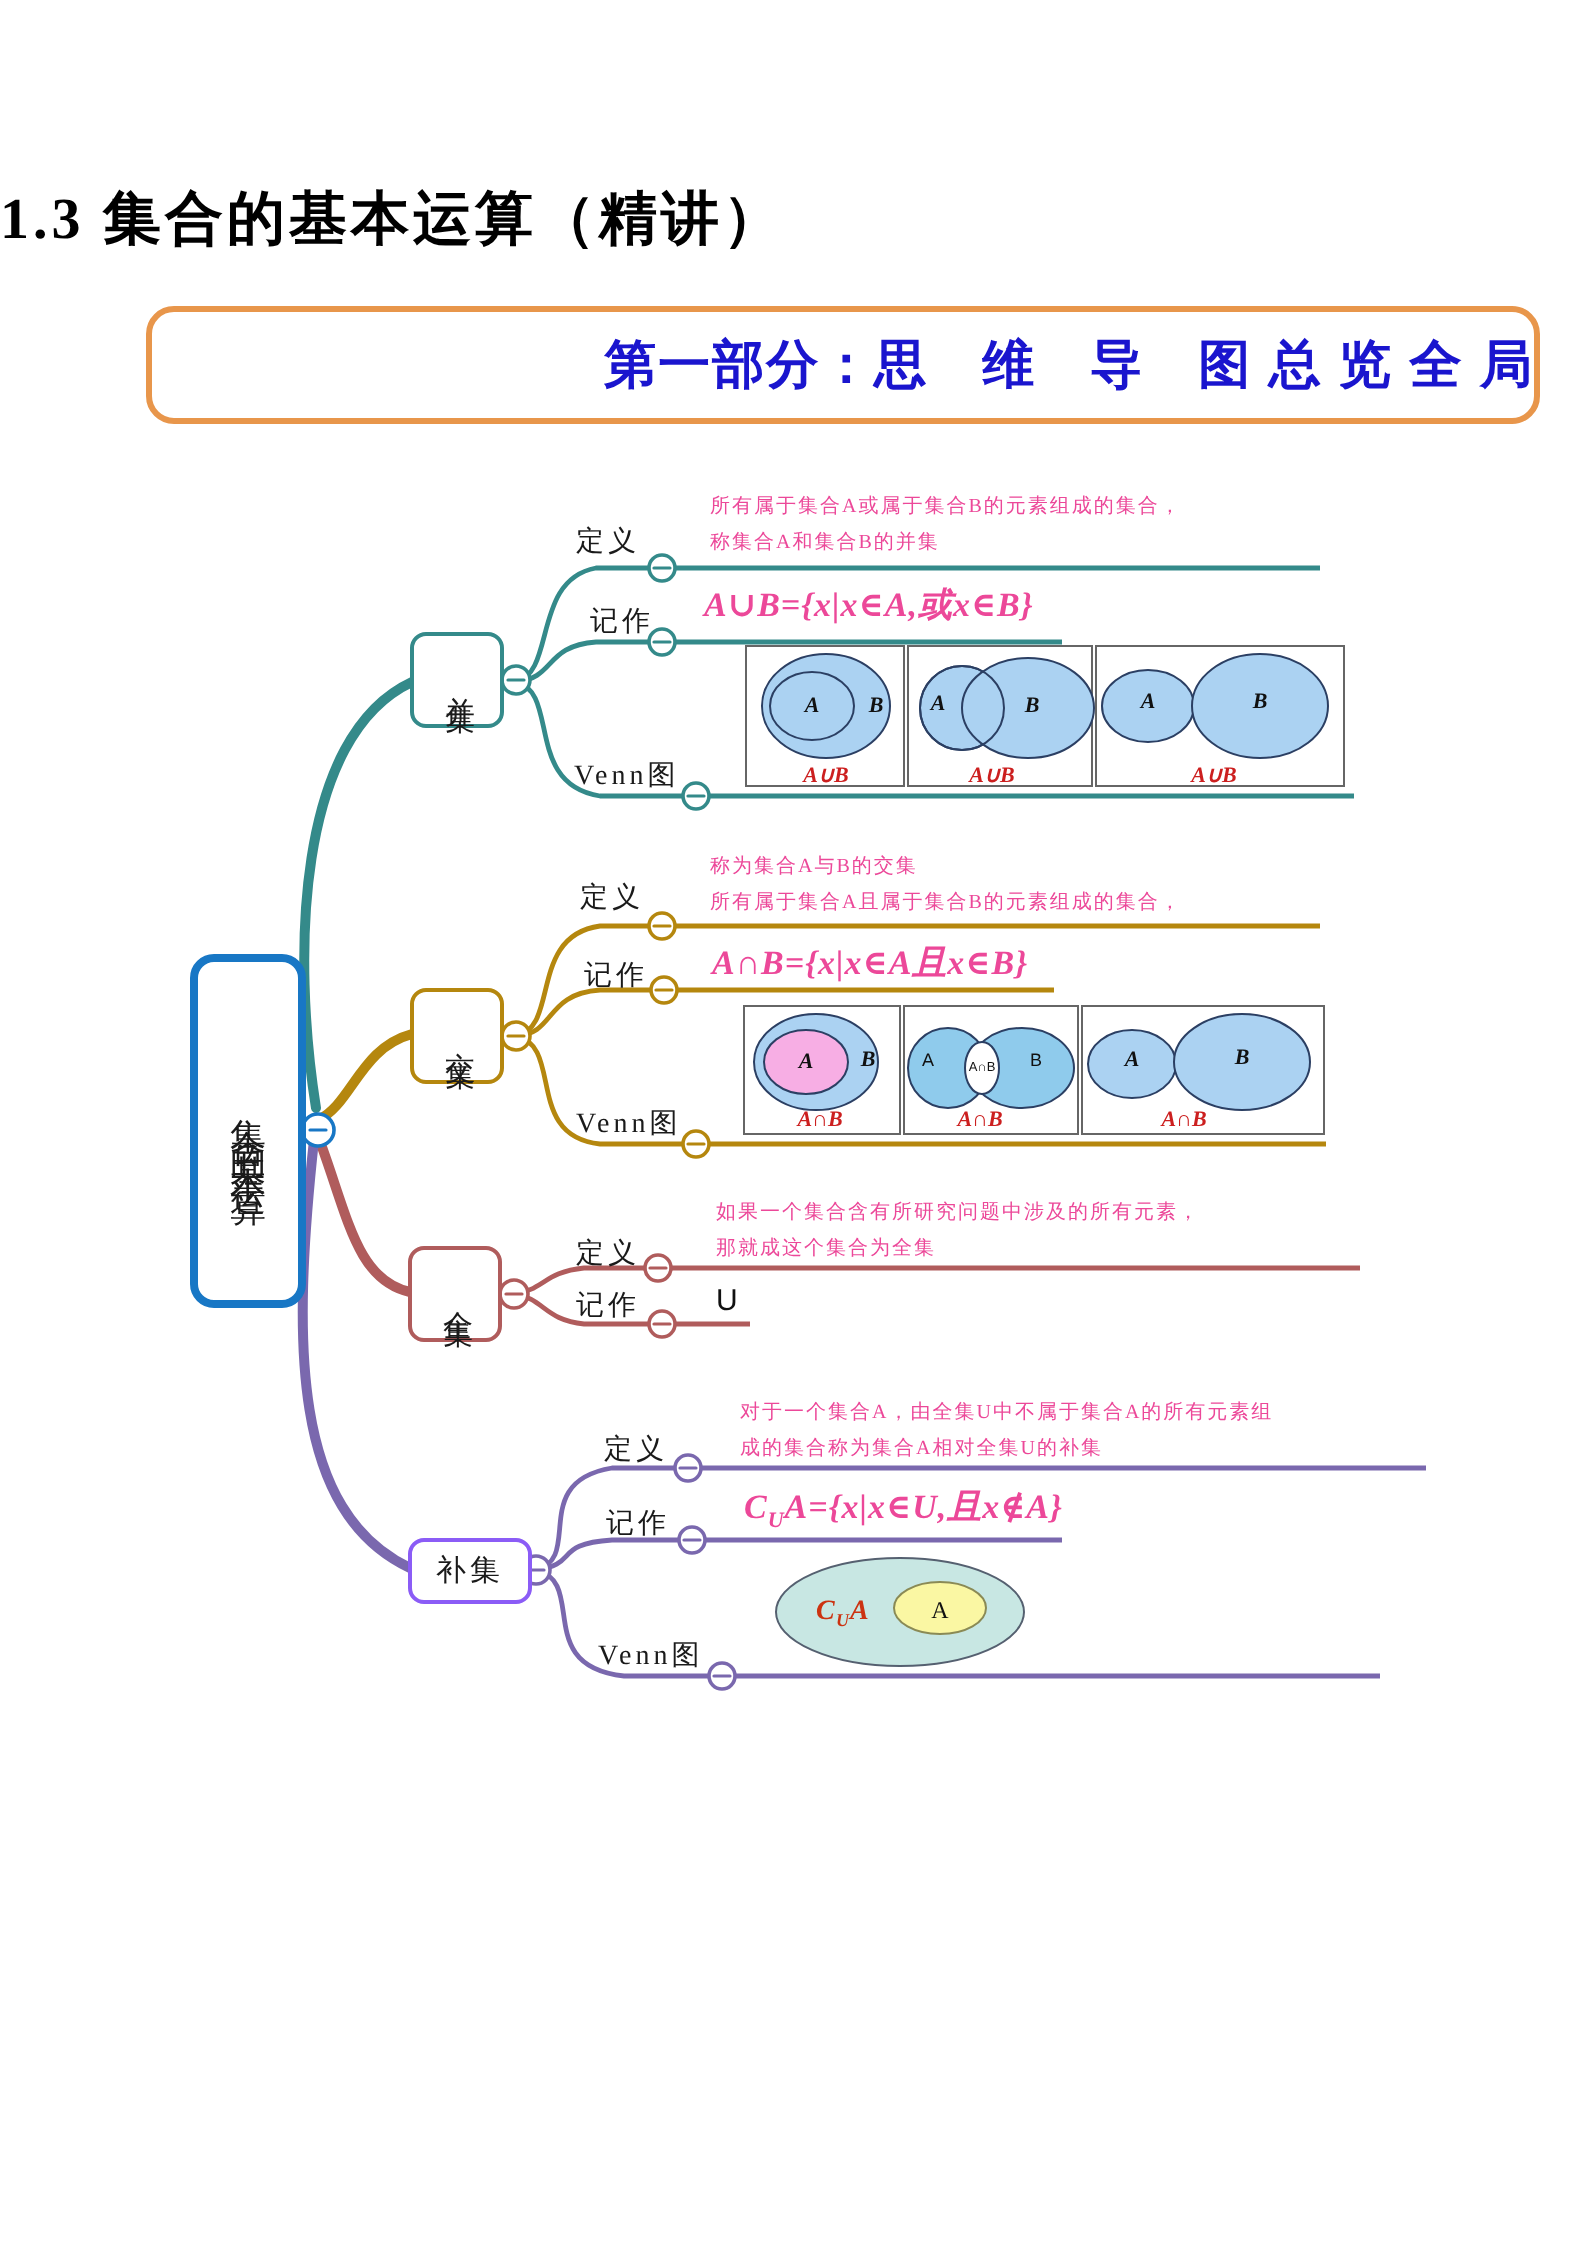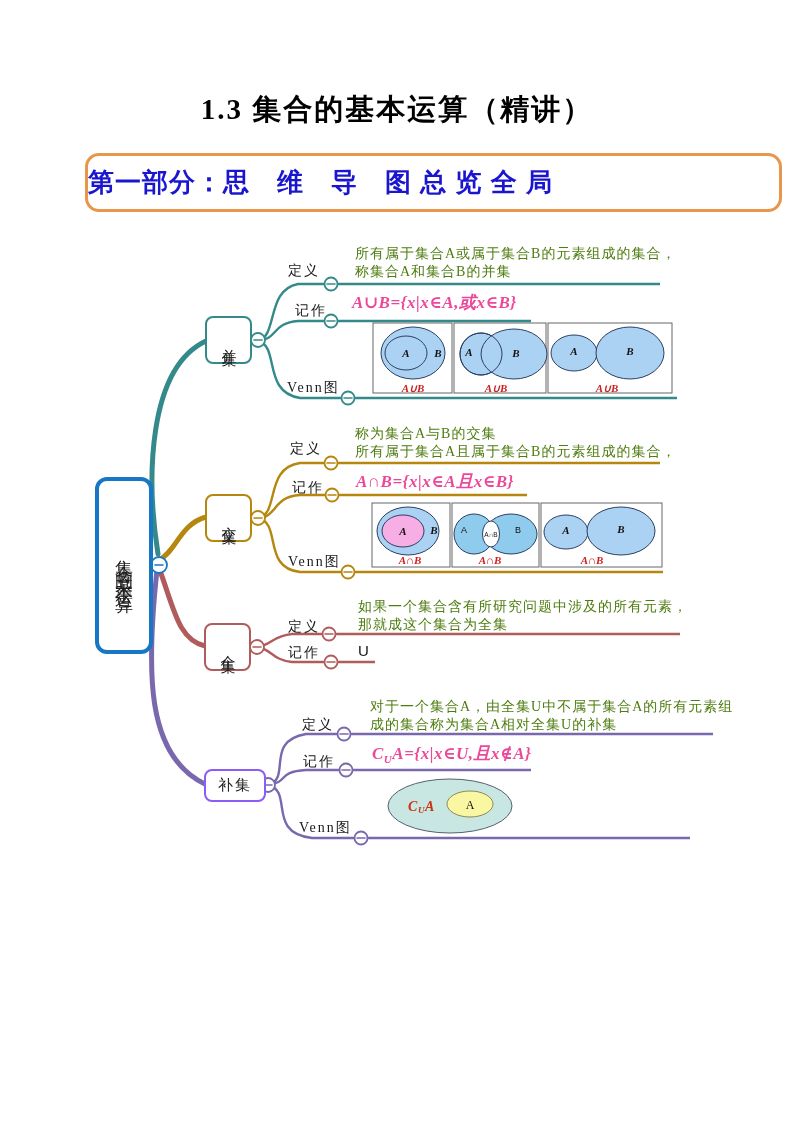--- a/index.html
+++ b/index.html
@@ -2,27 +2,27 @@
 <html><head>
 <meta charset="utf-8">
 <style>
   html,body { margin:0; padding:0; background:#ffffff; }
   .page {
     position:relative; width:794px; height:1123px; background:#fff;
     font-family:"Liberation Serif","DejaVu Serif",serif; overflow:hidden;
   }
   .title {
     position:absolute; top:90px; left:0; width:100%; margin:0;
-    text-align:center; font-size:29px; font-weight:bold; color:#000;
+    text-align:left; font-size:29px; font-weight:bold; color:#000;
     letter-spacing:2px;
   }
   .banner {
     position:absolute; left:73px; top:153px; width:697px; height:59px;
     border:3px solid #E8964B; border-radius:14px; box-sizing:border-box;
-    display:flex; align-items:center; justify-content:flex-start; background:#fff;margin-left:12px;
+    display:flex; align-items:center; justify-content:flex-end; background:#fff;
   }
   .banner-text {
     color:#1A15CE; font-size:26px; font-weight:bold;
     font-family:"Liberation Sans","DejaVu Sans",sans-serif; letter-spacing:1px;
   }
   .mindmap { position:absolute; left:0; top:0; width:794px; height:1123px; }
   .mindmap svg { position:absolute; left:0; top:0; z-index:1; }
 
   .node {
     position:absolute; z-index:2; background:#fff; box-sizing:border-box;
@@ -36,22 +36,22 @@
   .node-union        { left:205px; top:316px; width:47px; height:48px; border:2px solid #348A8A; border-radius:8px; font-size:15px; letter-spacing:4px; }
   .node-intersection { left:205px; top:494px; width:47px; height:48px; border:2px solid #B5870E; border-radius:8px; font-size:15px; letter-spacing:4px; }
   .node-universal    { left:204px; top:623px; width:47px; height:48px; border:2px solid #B05C5C; border-radius:8px; font-size:15px; letter-spacing:4px; }
   .node-complement   { left:204px; top:769px; width:62px; height:33px; border:2px solid #8b5cf6; border-radius:8px; font-size:15px; letter-spacing:2px; }
 
   .sublabel {
     position:absolute; z-index:2; font-size:14px; color:#1a1a1a; letter-spacing:2px;
     white-space:nowrap;
   }
   .deftext {
-    position:absolute; z-index:2; font-size:14px; line-height:17.5px;
-    color:#4d7c0f; letter-spacing:1px; white-space:nowrap;
+    position:absolute; z-index:2; font-size:10px; line-height:17.5px;
+    color:#ec4899; letter-spacing:1px; white-space:nowrap;
   }
   .formula {
     position:absolute; z-index:2; font-style:italic; font-weight:bold;
     font-size:17px; color:#ec4899; white-space:nowrap; letter-spacing:0.5px;
   }
   .formula sub { font-size:11px; }
   .notation-u {
     position:absolute; z-index:2; font-size:15px; color:#111;
     font-family:"Liberation Sans","DejaVu Sans",sans-serif;
   }

